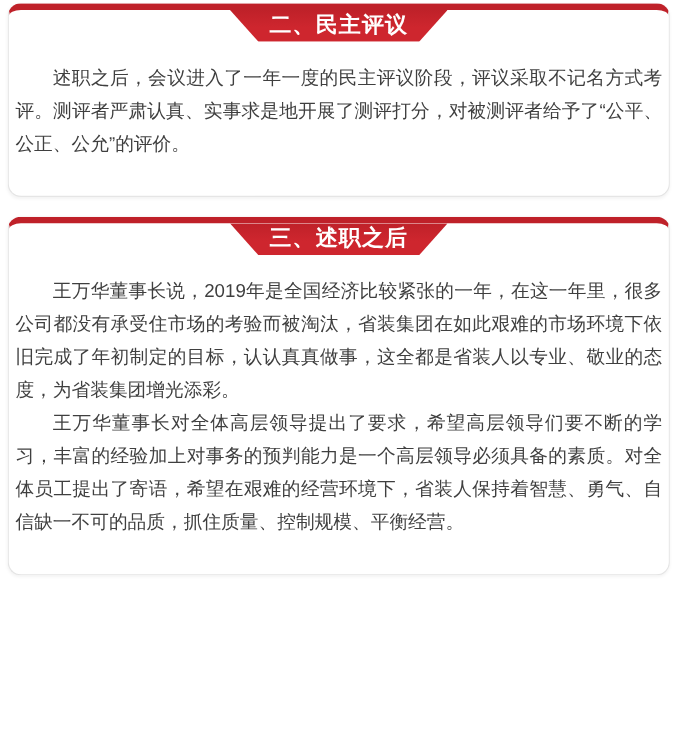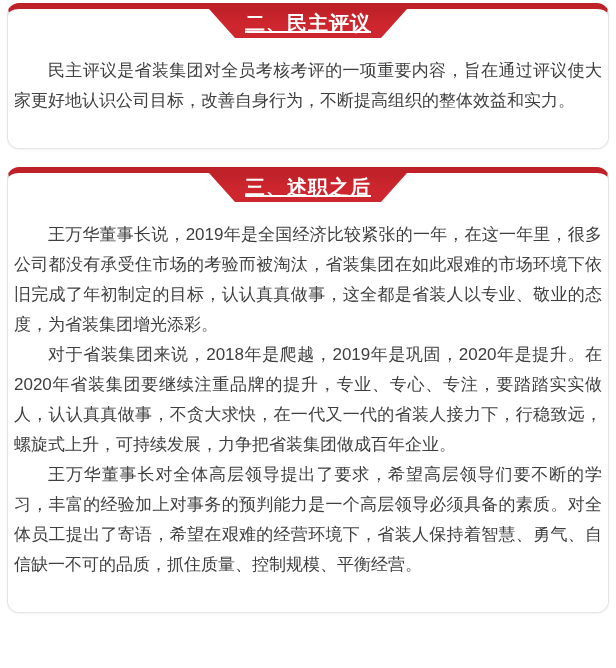--- a/index.html
+++ b/index.html
@@ -48,21 +48,20 @@
     background: linear-gradient(180deg, var(--red-bar) 0%, var(--red-banner) 55%);
     clip-path: polygon(0 0, 100% 0, calc(100% - 26px) 100%, 26px 100%);
     white-space: nowrap;
     text-align: center;
   }
   .banner-text {
     color: var(--banner-text-color);
     font-weight: bold;
     font-size: 20px;
     letter-spacing: 1px;
-    text-decoration: underline;
   }
   .content {
     padding: 47px 6px 32px;
     font-size: 17px;
     line-height: 30px;
     color: var(--body-text);
     text-align: justify;
   }
   .content p {
     margin: 0;
@@ -72,28 +71,27 @@
 </head>
 <body>
 
 <div class="page">
 
   <section class="card">
     <div class="banner">
       <span class="banner-text">二、民主评议</span>
     </div>
     <div class="content">
-      <p>民主评议是省装集团对全员考核考评的一项重要内容，旨在通过评议使大家更好地认识公司目标，改善自身行为，不断提高组织的整体效益和实力。</p>
+      <p>述职之后，会议进入了一年一度的民主评议阶段，评议采取不记名方式考评。测评者严肃认真、实事求是地开展了测评打分，对被测评者给予了“公平、公正、公允”的评价。</p>
     </div>
   </section>
 
   <section class="card">
     <div class="banner">
       <span class="banner-text">三、述职之后</span>
     </div>
     <div class="content">
       <p>王万华董事长说，2019年是全国经济比较紧张的一年，在这一年里，很多公司都没有承受住市场的考验而被淘汰，省装集团在如此艰难的市场环境下依旧完成了年初制定的目标，认认真真做事，这全都是省装人以专业、敬业的态度，为省装集团增光添彩。</p>
-      <p>对于省装集团来说，2018年是爬越，2019年是巩固，2020年是提升。在2020年省装集团要继续注重品牌的提升，专业、专心、专注，要踏踏实实做人，认认真真做事，不贪大求快，在一代又一代的省装人接力下，行稳致远，螺旋式上升，可持续发展，力争把省装集团做成百年企业。</p>
       <p>王万华董事长对全体高层领导提出了要求，希望高层领导们要不断的学习，丰富的经验加上对事务的预判能力是一个高层领导必须具备的素质。对全体员工提出了寄语，希望在艰难的经营环境下，省装人保持着智慧、勇气、自信缺一不可的品质，抓住质量、控制规模、平衡经营。</p>
     </div>
   </section>
 
 </div>
 
 </body></html>

